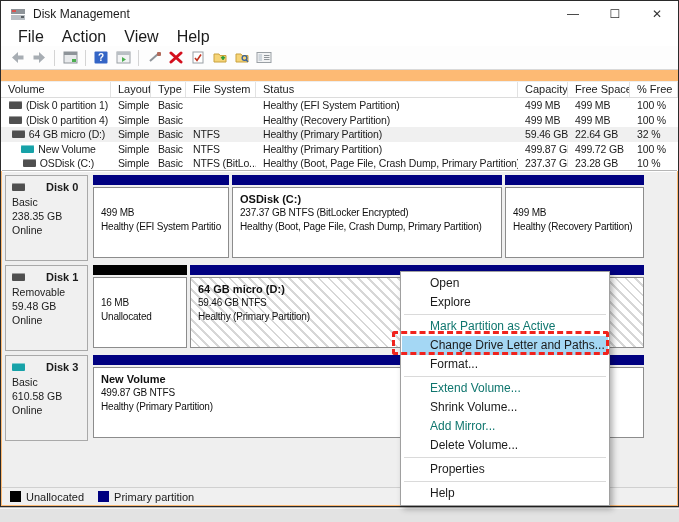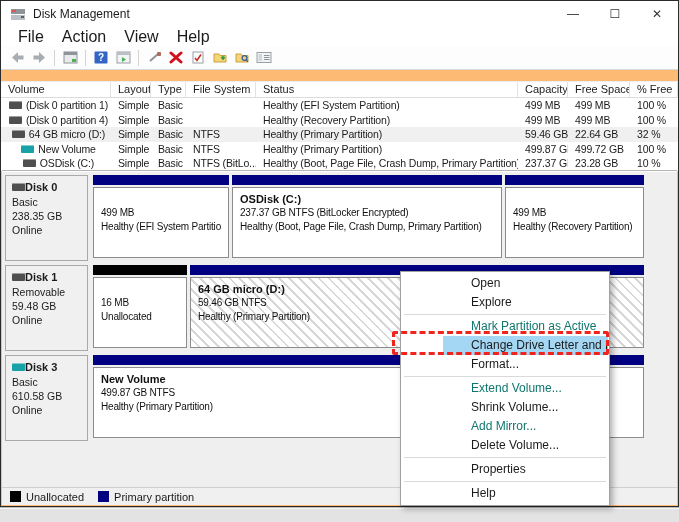--- a/index.html
+++ b/index.html
@@ -42,40 +42,40 @@
   .vcell-volume { display:flex; align-items:center; gap:4px; padding-left:5px !important;justify-content:center; }
   .vol-ico { display:inline-block; width:13px; height:8px; border-radius:1px; flex:0 0 auto;
              box-shadow:inset 0 1px 0 rgba(255,255,255,.45); }
 
   
   .gfx { position:absolute; left:1px; right:1px; top:169px; bottom:19px; background:#efefef;
          border-top:1px solid #b5b5b5; box-shadow:inset 0 1px 0 #fff; overflow:hidden; }
   .disk-row { position:absolute; left:0; width:100%; height:86px; }
   .disk-label { position:absolute; left:3px; top:0; width:83px; height:86px; background:#f0f0f0;
                 border:1px solid #a9a9a9; padding:5px 6px; }
-  .disk-name { font-size:11px; font-weight:bold; color:#1b1b1b; display:flex; align-items:center; gap:0; }
+  .disk-name { font-size:11px; font-weight:bold; color:#1b1b1b; display:flex; align-items:center; gap:21px; }
   .disk-meta { font-size:10.5px; color:#1b1b1b; line-height:14px; margin-top:2px; }
   .part { position:absolute; top:0; height:86px; }
   .pbar { height:10px; width:100%; }
   .pbox { margin-top:2px; height:71px; background:#fff; border:1px solid #8c8c8c; padding:4px 7px; overflow:hidden; }
   .pbox.hatch { background:repeating-linear-gradient(45deg,#ffffff 0 5px,#d7d7d7 5px 7px); }
   .pt { font-size:11px; font-weight:bold; height:14px; line-height:14px; white-space:nowrap; overflow:hidden; color:#111; }
   .pl { font-size:10px; letter-spacing:-0.2px; height:14px; line-height:14px; white-space:nowrap; overflow:hidden; color:#111; }
 
   
   .legend { position:absolute; left:1px; right:1px; bottom:1px; height:18px; background:#f0f0f0;
             border-top:1px solid #d0d0d0; display:flex; align-items:center; padding-left:8px; gap:14px; }
   .legend-item { display:flex; align-items:center; gap:5px; font-size:11px; color:#1b1b1b; }
   .legend-swatch { width:11px; height:11px; display:inline-block; }
 
   
   .ctx-menu { position:absolute; left:400px; top:271px; width:210px; background:#ffffff;
               border:1px solid #a0a0a0; box-shadow:3px 3px 6px rgba(0,0,0,.30); padding:2px 1px; z-index:50; }
   .ctx-item { height:19px; line-height:19px; font-size:12px; color:#1b1b1b; padding-left:28px;
-              white-space:nowrap; overflow:hidden;margin-left:41px; }
+              white-space:nowrap; overflow:hidden; }
   .ctx-item.disabled { color:#0f766e; }
   .ctx-item.highlight { background:#a4d7f4; }
   .ctx-sep { border-top:1px solid #dadada; margin:2px 2px; height:0; }
 
   .annotation-rect { position:absolute; left:392px; top:331px; width:217px; height:24px;
                      border:3px dashed #f0231d; border-radius:3px; z-index:60; pointer-events:none; }
 
   .bottom-strip { position:absolute; left:0; bottom:0; width:679px; height:15px; background:#e3e3e3;
                   border-top:1px solid #bcbcbc; box-shadow:inset 0 1px 0 #f6f6f6; }
 </style>

